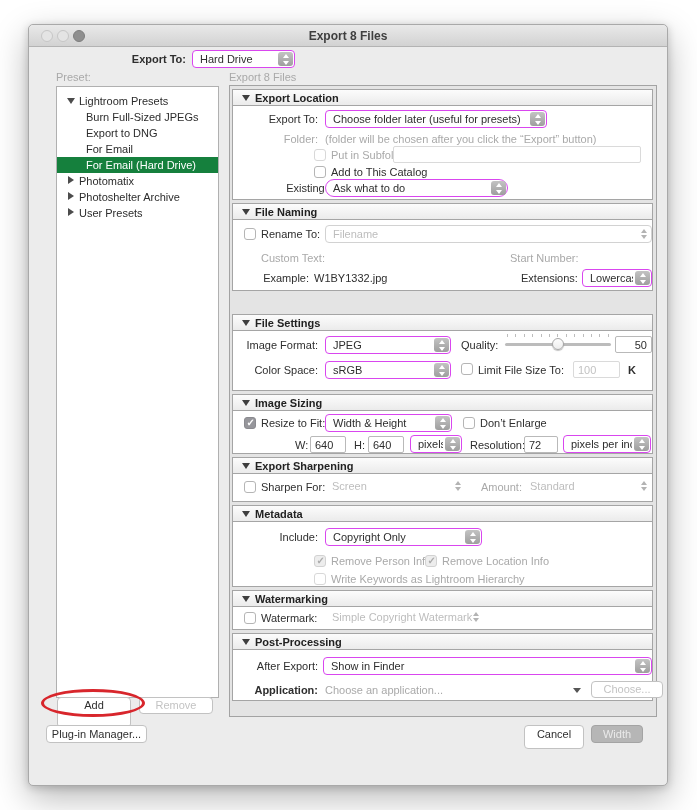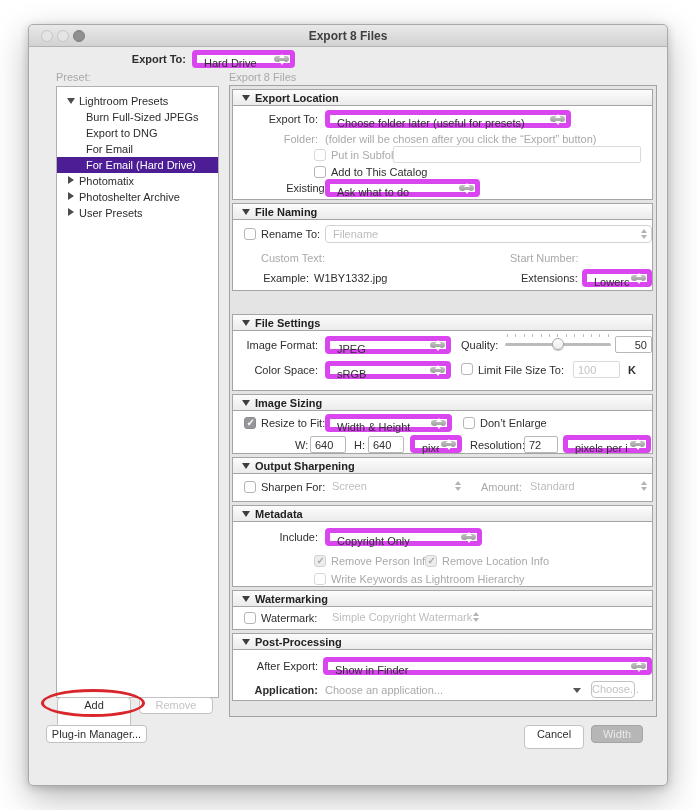--- a/index.html
+++ b/index.html
@@ -18,21 +18,21 @@
   .tl1 { left:12px; background:#e4e4e4; border:1px solid #c6c6c6; }
   .tl2 { left:28px; background:#e4e4e4; border:1px solid #c6c6c6; }
   .tl3 { left:44px; background:#8f8f8f; border:1px solid #7e7e7e; }
 
   .lbl { font-size:11px; color:#2e2e2e; white-space:nowrap; }
   .rlbl { text-align:right; }
   .gray { color:#a9a9a9; }
   .b600 { font-weight:600; }
 
   
-  .popup { position:absolute; height:18px; background:#fff; border:5px solid #d946ef; border-radius:4px; }
+  .popup { position:absolute; height:18px; background:#fff; border:1px solid #d946ef; border-radius:4px; }
   .popup .pt { position:absolute; left:7px; top:2px; font-size:11px; color:#2e2e2e; white-space:nowrap; overflow:hidden; right:18px; }
   .pstep { position:absolute; right:1px; top:1px; bottom:1px; width:15px; border-radius:3px;
     background:linear-gradient(#c3c3c3,#9e9e9e); display:flex; flex-direction:column; align-items:center; justify-content:center; gap:3px; }
   .pstep .u { width:0; height:0; border-left:3px solid transparent; border-right:3px solid transparent; border-bottom:4px solid #fff; }
   .pstep .d { width:0; height:0; border-left:3px solid transparent; border-right:3px solid transparent; border-top:4px solid #fff; }
 
   
   .dcombo { position:absolute; height:18px; }
   .dcombo .pt { position:absolute; left:7px; top:2px; font-size:11px; color:#bdbdbd; white-space:nowrap; }
   .chev { position:absolute; right:4px; top:3px; display:flex; flex-direction:column; align-items:center; gap:2px; }
@@ -50,21 +50,21 @@
   .cb.on { background:#96969b; border-color:#8a8a8f; }
   .cb.on::after { content:"✓"; position:absolute; left:1.5px; top:-1px; font-size:10px; color:#fff; font-weight:bold; }
   .cb.dison { background:#ededed; border-color:#d2d2d2; }
   .cb.dison::after { content:"✓"; position:absolute; left:1.5px; top:-1px; font-size:10px; color:#ababab; font-weight:bold; }
 
   
   .plist { position:absolute; left:27px; top:61px; width:163px; height:612px; background:#fff; border:1px solid #b0b0b0; overflow:hidden; padding-top:6px; }
   .prow { position:relative; height:16px; line-height:16px; font-size:11px; color:#2c2c2c; white-space:nowrap; }
   .prow .txt { position:absolute; top:0; }
   .prow.root .txt { left:22px; } .prow.child .txt { left:29px; }
-  .prow.sel { background:#4c1d95; } .prow.sel .txt { color:#fff; }
+  .prow.sel { background:#15803d; } .prow.sel .txt { color:#fff; }
   .tri-d { position:absolute; left:10px; top:5px; width:0; height:0; border-left:4px solid transparent; border-right:4px solid transparent; border-top:6px solid #4c4c4c; }
   .tri-r { position:absolute; left:11px; top:3px; width:0; height:0; border-top:4px solid transparent; border-bottom:4px solid transparent; border-left:6px solid #4c4c4c; }
 
   .btn { position:absolute; background:#fff; border:1px solid #c2c2c2; border-radius:4px;
     font-size:11px; color:#2e2e2e; text-align:center; }
   .btn.dis { color:#c3c3c3; }
   .btn.primary-inactive { background:#b6b6b6; border-color:#a4a4a4; color:#eaeaea; }
 
   .ellipse { position:absolute; left:12px; top:664px; width:104px; height:28px; border:3px solid #d8262c; border-radius:50%; }
 
@@ -151,36 +151,36 @@
 
   <div class="panel">
 
     <div class="sec" style="top:3px;height:111px;">
       <div class="sec-h">
         <span class="tri-d"></span>
         <span class="t">Export Location</span>
       </div>
       <div class="sec-c">
         <span class="abs lbl rlbl" style="left:0;top:7px;width:85px;">Export To:</span>
-        <div class="popup" style="left:92px;top:4px;width:246px;padding-left:8px;">
+        <div class="popup" style="left:92px;top:4px;width:222px;padding-left:8px;">
           <span class="pt">Choose folder later (useful for presets)</span>
           <span class="pstep">
               <i class="u"></i>
               <i class="d"></i>
             </span>
         </div>
         <span class="abs lbl rlbl gray" style="left:0;top:27px;width:85px;">Folder:</span>
         <span class="abs lbl gray" style="left:92px;top:27px;">(folder will be chosen after you click the “Export” button)</span>
         <span class="cb dis" style="left:81px;top:43px;"></span>
         <span class="abs lbl gray" style="left:98px;top:43px;">Put in Subfolder:</span>
         <div class="field dis" style="left:160px;top:40px;width:248px;"></div>
         <span class="cb" style="left:81px;top:60px;"></span>
         <span class="abs lbl" style="left:98px;top:60px;">Add to This Catalog</span>
         <span class="abs lbl rlbl" style="left:0;top:76px;width:85px;margin-left:36px;">Existing Files:</span>
-        <div class="popup" style="left:92px;top:73px;width:155px;">
+        <div class="popup" style="left:92px;top:73px;width:183px;border-radius:9px;">
           <span class="pt">Ask what to do</span>
           <span class="pstep">
               <i class="u"></i>
               <i class="d"></i>
             </span>
         </div>
       </div>
     </div>
 
     <div class="sec" style="top:117px;height:88px;">
@@ -300,21 +300,21 @@
               <i class="u"></i>
               <i class="d"></i>
             </span>
         </div>
       </div>
     </div>
 
     <div class="sec" style="top:371px;height:45px;">
       <div class="sec-h">
         <span class="tri-d"></span>
-        <span class="t">Output Sharpening</span>
+        <span class="t">Export Sharpening</span>
       </div>
       <div class="sec-c">
         <span class="cb" style="left:11px;top:7px;"></span>
         <span class="abs lbl" style="left:28px;top:7px;">Sharpen For:</span>
         <div class="dcombo" style="left:92px;top:4px;width:140px;">
           <span class="pt">Screen</span>
           <span class="chev">
               <i class="u"></i>
               <i class="d"></i>
             </span>
@@ -381,21 +381,21 @@
         <div class="popup" style="left:90px;top:7px;width:329px;">
           <span class="pt">Show in Finder</span>
           <span class="pstep">
               <i class="u"></i>
               <i class="d"></i>
             </span>
         </div>
         <span class="abs lbl rlbl b600" style="left:0;top:34px;width:85px;">Application:</span>
         <span class="abs lbl gray" style="left:92px;top:34px;">Choose an application...</span>
         <span class="downtri" style="left:340px;top:38px;"></span>
-        <div class="btn dis" style="left:358px;top:31px;width:44px;height:17px;line-height:15px;position:absolute;">Choose...</div>
+        <div class="btn dis" style="left:358px;top:31px;width:72px;height:17px;line-height:15px;position:absolute;">Choose...</div>
       </div>
     </div>
   </div>
 
   <div class="btn" style="left:17px;top:700px;width:101px;height:18px;line-height:16px;">Plug-in Manager...</div>
   <div class="btn" style="left:495px;top:700px;width:60px;height:24px;line-height:16px;">Cancel</div>
   <div class="btn primary-inactive" style="left:562px;top:700px;width:52px;height:18px;line-height:16px;">Width</div>
 
 </div>
 

